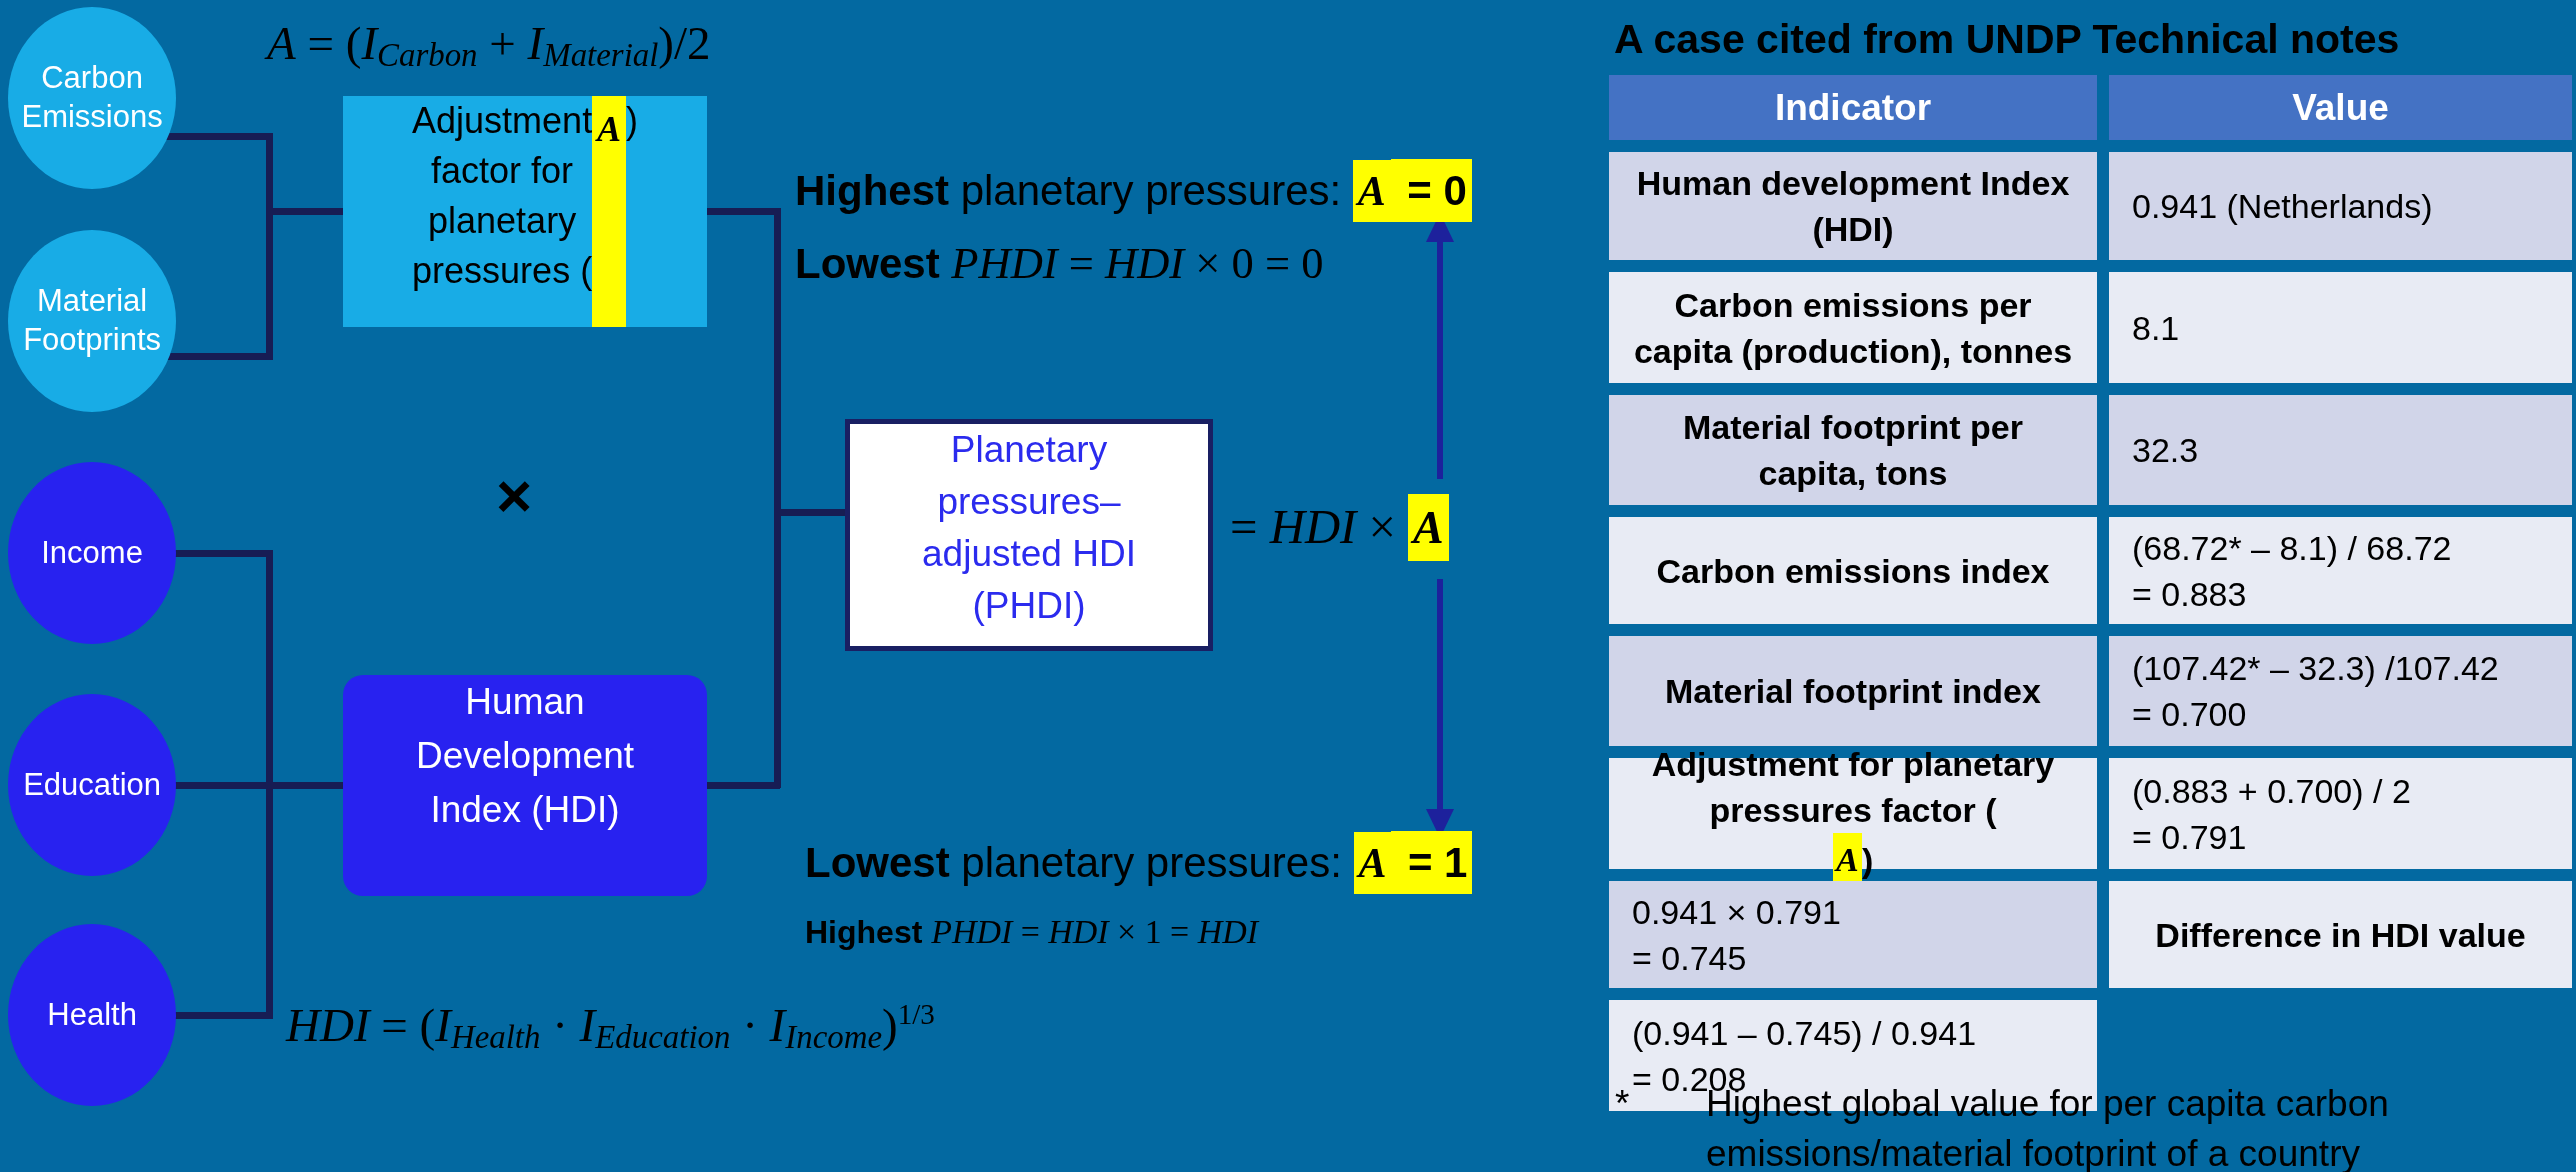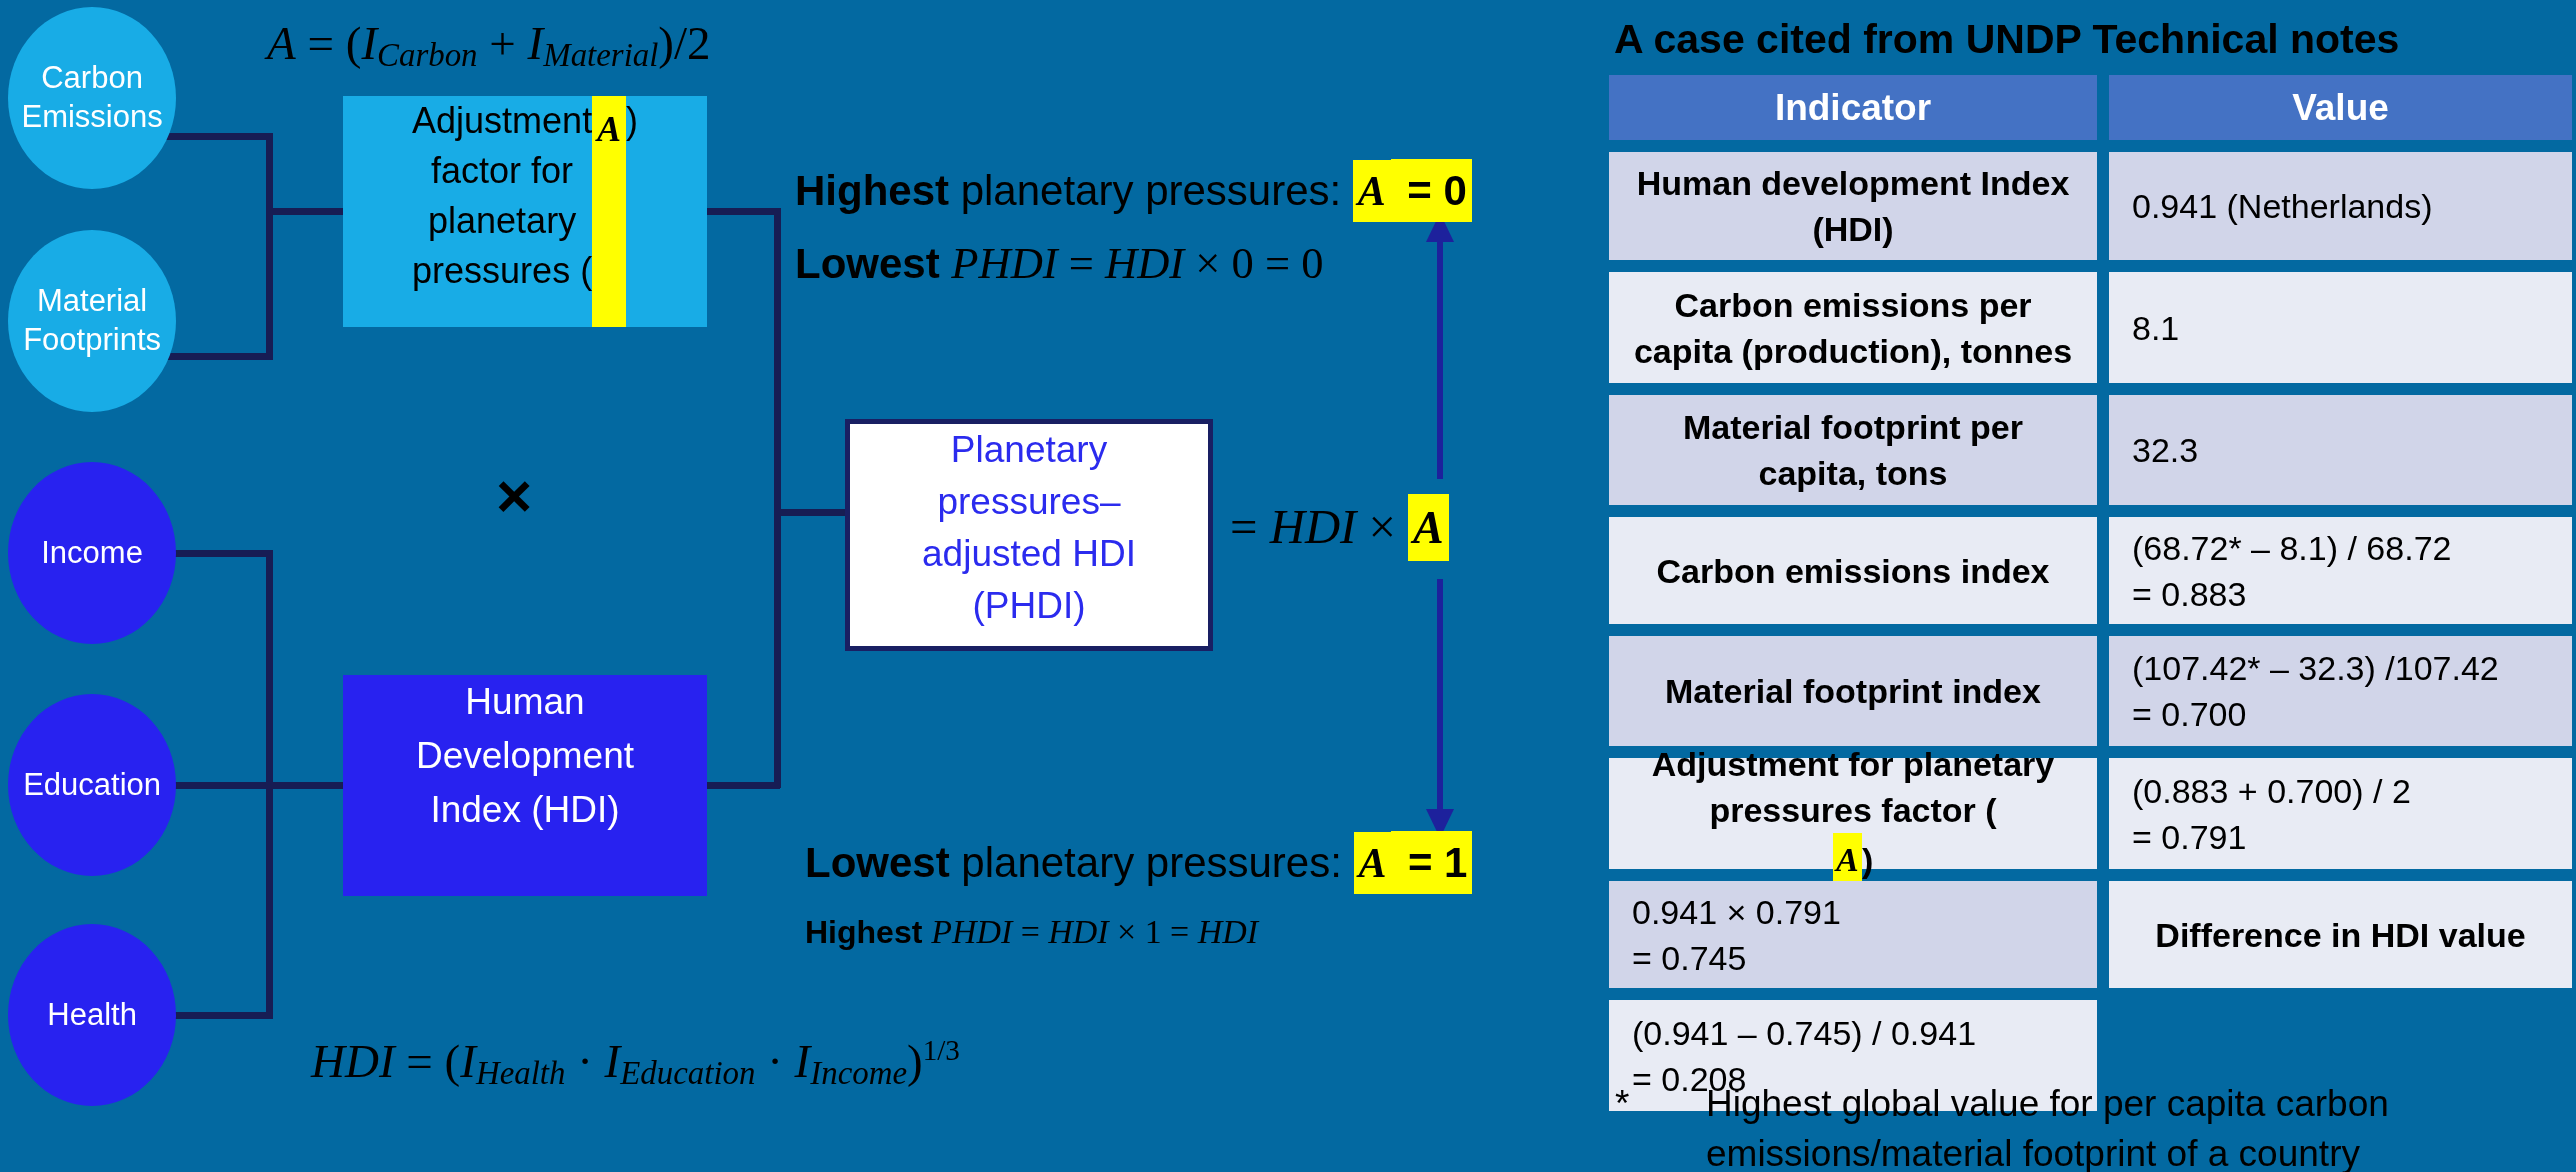--- a/index.html
+++ b/index.html
@@ -10,21 +10,21 @@
           align-items:center;justify-content:center;text-align:center;color:#fff;
           font-size:31px;line-height:1.25;white-space:pre-line;}
   .cyan{background:#18ACE6;}
   .blue{background:#2822F0;}
   .line{position:absolute;background:#171D54;}
   .box{position:absolute;display:flex;justify-content:center;
        text-align:center;white-space:pre-line;}
   #adj-box{left:343px;top:96px;width:364px;height:231px;background:#18ACE6;
            font-size:36px;line-height:50px;color:#000;}
   #hdi-box{left:343px;top:675px;width:364px;height:221px;background:#2822F0;
-           color:#fff;font-size:37px;line-height:54px;}
+           color:#fff;font-size:37px;line-height:54px;border-radius:20px;}
   #phdi-box{left:845px;top:419px;width:368px;height:232px;background:#fff;
             border:5.7px solid #191F63;box-sizing:border-box;color:#2B2BEE;
             font-size:37px;line-height:52px;}
   #multiply{position:absolute;left:496px;top:460px;font-size:62px;font-weight:700;}
   
   .arrow-line{position:absolute;width:5.7px;background:#1D219C;}
   .arrow-head{position:absolute;width:0;height:0;border-left:14px solid transparent;
               border-right:14px solid transparent;}
   .head-up{border-bottom:29px solid #1D219C;}
   .head-down{border-top:29px solid #1D219C;}
@@ -32,21 +32,21 @@
   .txt{position:absolute;white-space:pre-wrap;}
   .tk{white-space:pre-wrap;}
   .b{font-weight:700;}
   .mi{font-family:"Liberation Serif",serif;font-style:italic;}
   .mr{font-family:"Liberation Serif",serif;}
   .mbi{font-family:"Liberation Serif",serif;font-style:italic;font-weight:700;}
   .sub{font-family:"Liberation Serif",serif;font-style:italic;font-size:0.70em;vertical-align:-0.22em;}
   .sup{font-family:"Liberation Serif",serif;font-size:0.62em;vertical-align:0.60em;}
   .hl{background:#FFFF00;padding:8.1px 4.9px;}
   #formula-a{left:267px;top:14.6px;font-size:47px;}
-  #formula-hdi{left:311px;top:997px;font-size:47px;margin-top:36px;}
+  #formula-hdi{left:286px;top:997px;font-size:47px;}
   #stmt1{left:795px;top:167px;font-size:42px;}
   #stmt2{left:795px;top:237px;font-size:42px;}
   #stmt3{left:805px;top:839px;font-size:42px;}
   #stmt4{left:805px;top:913px;font-size:32px;}
   .stmt .mi,.stmt .mr{font-size:1.06em;}
   #phdi-eq{left:1230px;top:499px;font-size:46px;}
   
   #tbl-title{position:absolute;left:1614px;top:16.3px;font-size:41px;font-weight:700;}
   #tbl{position:absolute;left:1609px;top:75px;display:grid;
        grid-template-columns:488px 463px;column-gap:7.3px;row-gap:6.5px;

